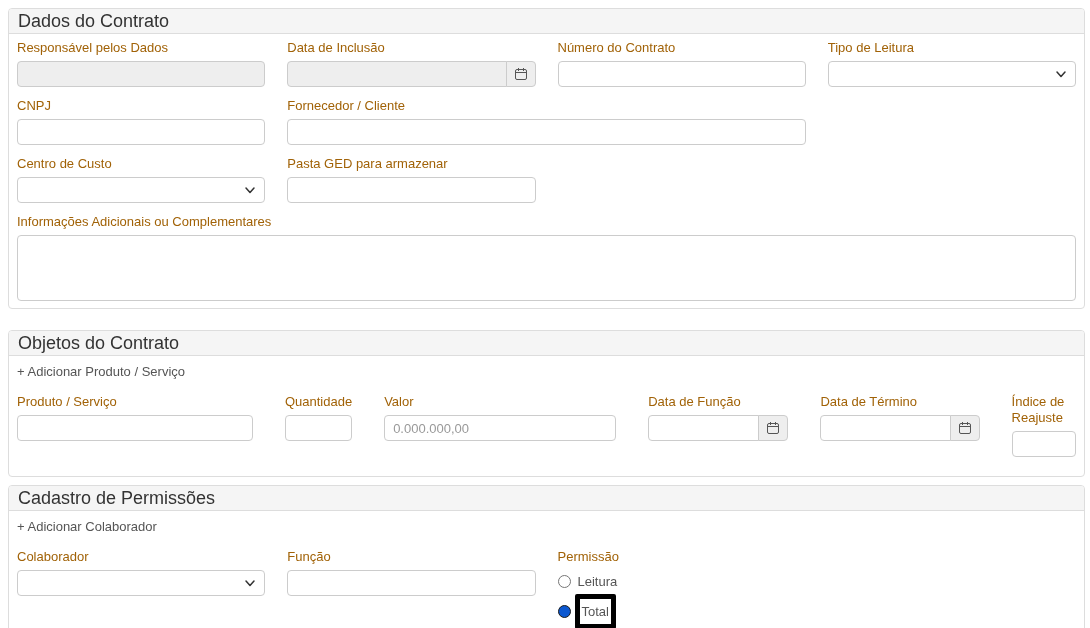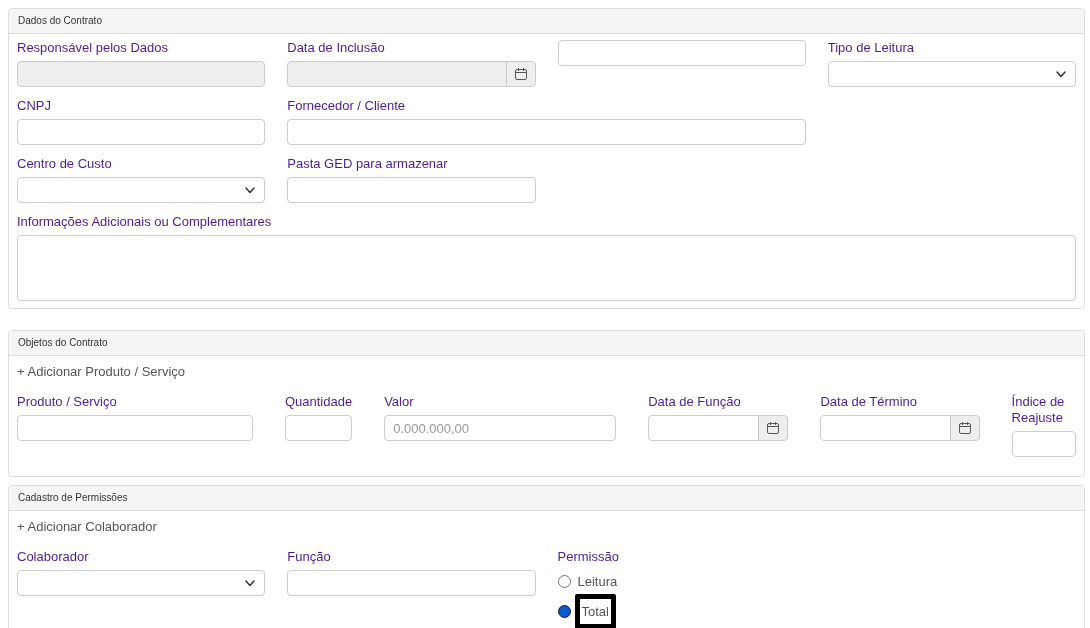--- a/index.html
+++ b/index.html
@@ -10,28 +10,28 @@
   }
   .panel{
     position:absolute;left:8px;width:1077px;box-sizing:border-box;
     background:#fff;border:1px solid #ddd;border-radius:4px;
   }
   #panel-contract{top:8px;height:301px}
   #panel-objects{top:330px;height:147px}
   #panel-permissions{top:485px;height:175px}
   .panel-heading{
     background:#f5f5f5;border-bottom:1px solid #ddd;
-    padding:4px 9px;color:#333;font-size:10px;font-weight:500;
+    padding:4px 9px;color:#333;font-size:18px;font-weight:500;
     line-height:16px;border-radius:3px 3px 0 0;
   }
   .panel-body{padding:6px 8px 10px}
   .grid4{display:grid;grid-template-columns:repeat(4,1fr);column-gap:22px;margin-bottom:11px}
   .span2{grid-column:span 2}
   .full{grid-column:1/-1}
-  .ctl-label{display:block;margin-bottom:5px;line-height:16px;color:#4c1d95}
+  .ctl-label{display:block;margin-bottom:5px;line-height:16px;color:#a16207}
   .fc{
     display:block;width:100%;height:26px;box-sizing:border-box;
     border:1px solid #ccc;border-radius:4px;background:#fff;
     padding:3px 8px;font-family:inherit;font-size:13px;color:#555;outline:none;
   }
   .fc::placeholder{color:#999}
   .fc:disabled{background:#eee}
   textarea.fc{height:66px;resize:none}
   .igroup{display:flex}
   .igroup .fc{flex:1;min-width:0;border-radius:4px 0 0 4px}
@@ -78,20 +78,21 @@
             <svg width="14" height="14" viewBox="0 0 14 14">
               <rect x="1.5" y="2.5" width="11" height="10" rx="1.5" fill="none" stroke="#555" stroke-width="1"></rect>
               <line x1="4.5" y1="1" x2="4.5" y2="4" stroke="#555" stroke-width="1"></line>
               <line x1="9.5" y1="1" x2="9.5" y2="4" stroke="#555" stroke-width="1"></line>
               <line x1="2" y1="5.5" x2="12" y2="5.5" stroke="#555" stroke-width="1"></line>
             </svg>
           </span>
         </div>
       </div>
       <div>
+        <label class="ctl-label">Número do Contrato</label>
         <input class="fc" value="" style="">
       </div>
       <div>
         <label class="ctl-label">Tipo de Leitura</label>
         <div class="selectbox">
           <div class="fc">
               <span></span>
             </div>
           <svg class="chev" width="14" height="14" viewBox="0 0 14 14">
             <polyline points="3,5 7,9.5 11,5" fill="none" stroke="#333" stroke-width="1.5" stroke-linecap="round" stroke-linejoin="round"></polyline>

